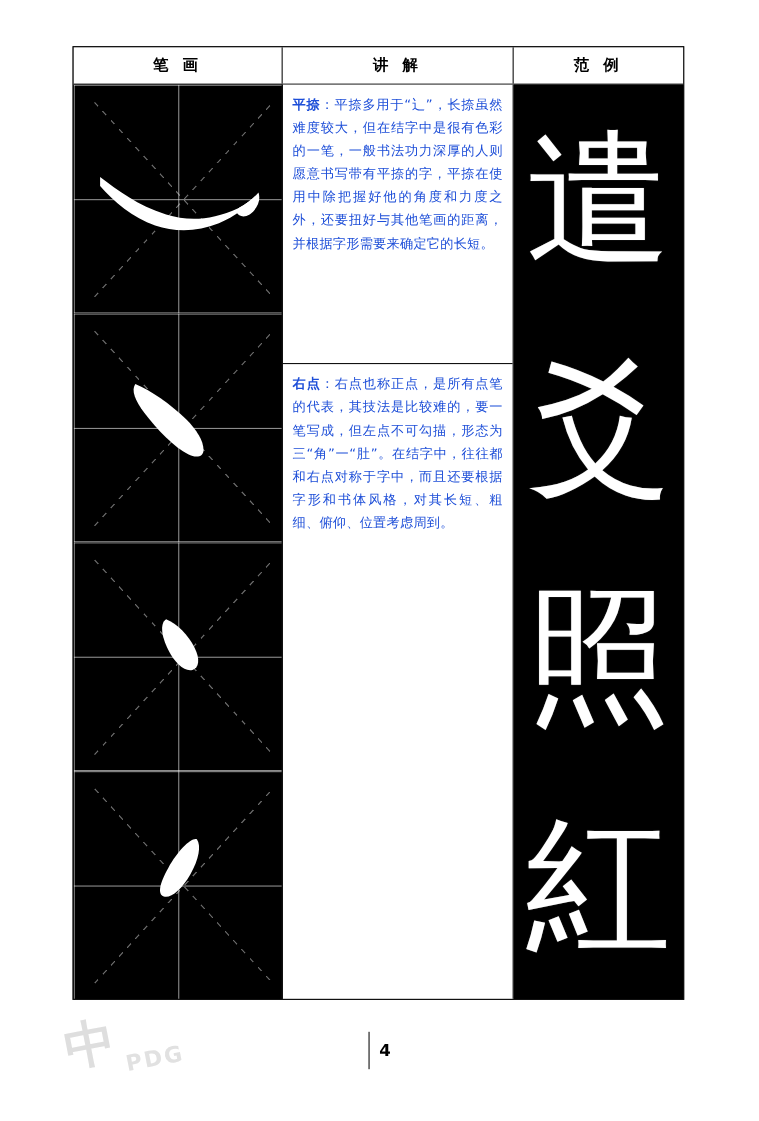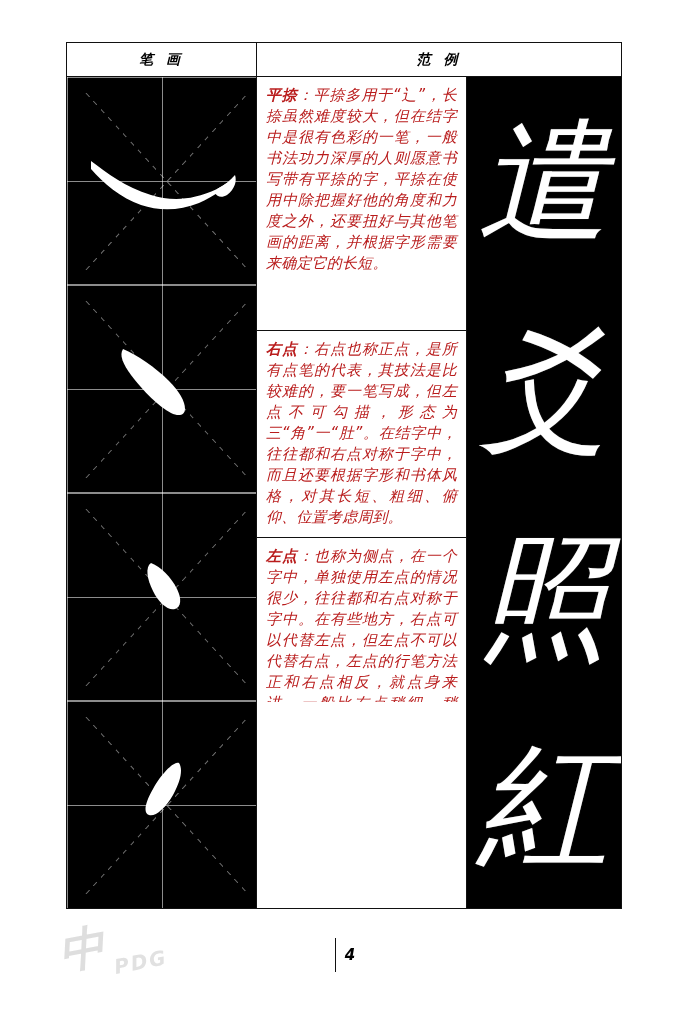--- a/index.html
+++ b/index.html
@@ -14,21 +14,20 @@
     font-family: "DejaVu Sans", "Liberation Sans", sans-serif;
     overflow: hidden;
   }
 
   
   .page {
     position: absolute;
     left: 0; top: 0;
     width: 690px; height: 1019px;
     background: #ffffff;
-    font-style: italic;
   }
 
   .table {
     position: absolute;
     left: 66px;
     top: 42px;
     width: 556px;
     height: 867px;
     border: 1px solid #111;
     box-sizing: border-box;
@@ -123,22 +122,22 @@
     flex: 0 0 210px;
     border-right: 1px solid #111;
     box-sizing: border-box;
     background: #fff;
     display: flex;
     flex-direction: column;
   }
   .note {
     box-sizing: border-box;
     padding: 8px 9px 6px 9px;
-    color: #b91c1c;
-    font-size: 15px;
+    color: #1d4ed8;
+    font-size: 12px;
     line-height: 21px;
     letter-spacing: .2px;
     text-align: justify;
     border-bottom: 1px solid #111;
     overflow: hidden;
   }
   .note:last-child { border-bottom: none; }
   .note b { font-weight: bold; }
 
   
@@ -213,20 +212,21 @@
 </style>
 </head>
 <body>
 
 <div class="page">
 
   <div class="table">
 
     <div class="thead">
       <div class="th c1">笔 画</div>
+      <div class="th c2">讲 解</div>
       <div class="th c3">范 例</div>
     </div>
 
     <div class="tbody">
 
       <div class="col-strokes">
 
         <div class="gridcell" style="top:0px;">
           <div class="line h" style="top:0px;"></div>
           <div class="line h" style="top:104px;"></div>
@@ -286,23 +286,20 @@
 
       </div>
 
       <div class="col-text">
         <div class="note" style="height:254px;">
           <b>平捺</b><span>：平捺多用于“辶”，长捺虽然难度较大，但在结字中是很有色彩的一笔，一般书法功力深厚的人则愿意书写带有平捺的字，平捺在使用中除把握好他的角度和力度之外，还要扭好与其他笔画的距离，并根据字形需要来确定它的长短。</span>
         </div>
         <div class="note" style="height:207px;">
           <b>右点</b><span>：右点也称正点，是所有点笔的代表，其技法是比较难的，要一笔写成，但左点不可勾描，形态为三“角”一“肚”。在结字中，往往都和右点对称于字中，而且还要根据字形和书体风格，对其长短、粗细、俯仰、位置考虑周到。</span>
         </div>
-        <div class="note" style="height:164px;">
-          <b>左点</b><span>：也称为侧点，在一个字中，单独使用左点的情况很少，往往都和右点对称于字中。在有些地方，右点可以代替左点，但左点不可以代替右点，左点的行笔方法正和右点相反，就点身来讲，一般比右点稍细、稍长。</span>
-        </div>
       </div>
 
       <div class="col-examples">
         <div class="example" style="top:0px;">遣</div>
         <div class="example" style="top:208px;">爻</div>
         <div class="example" style="top:416px;">照</div>
         <div class="example" style="top:624px;">紅</div>
       </div>
 
     </div>

